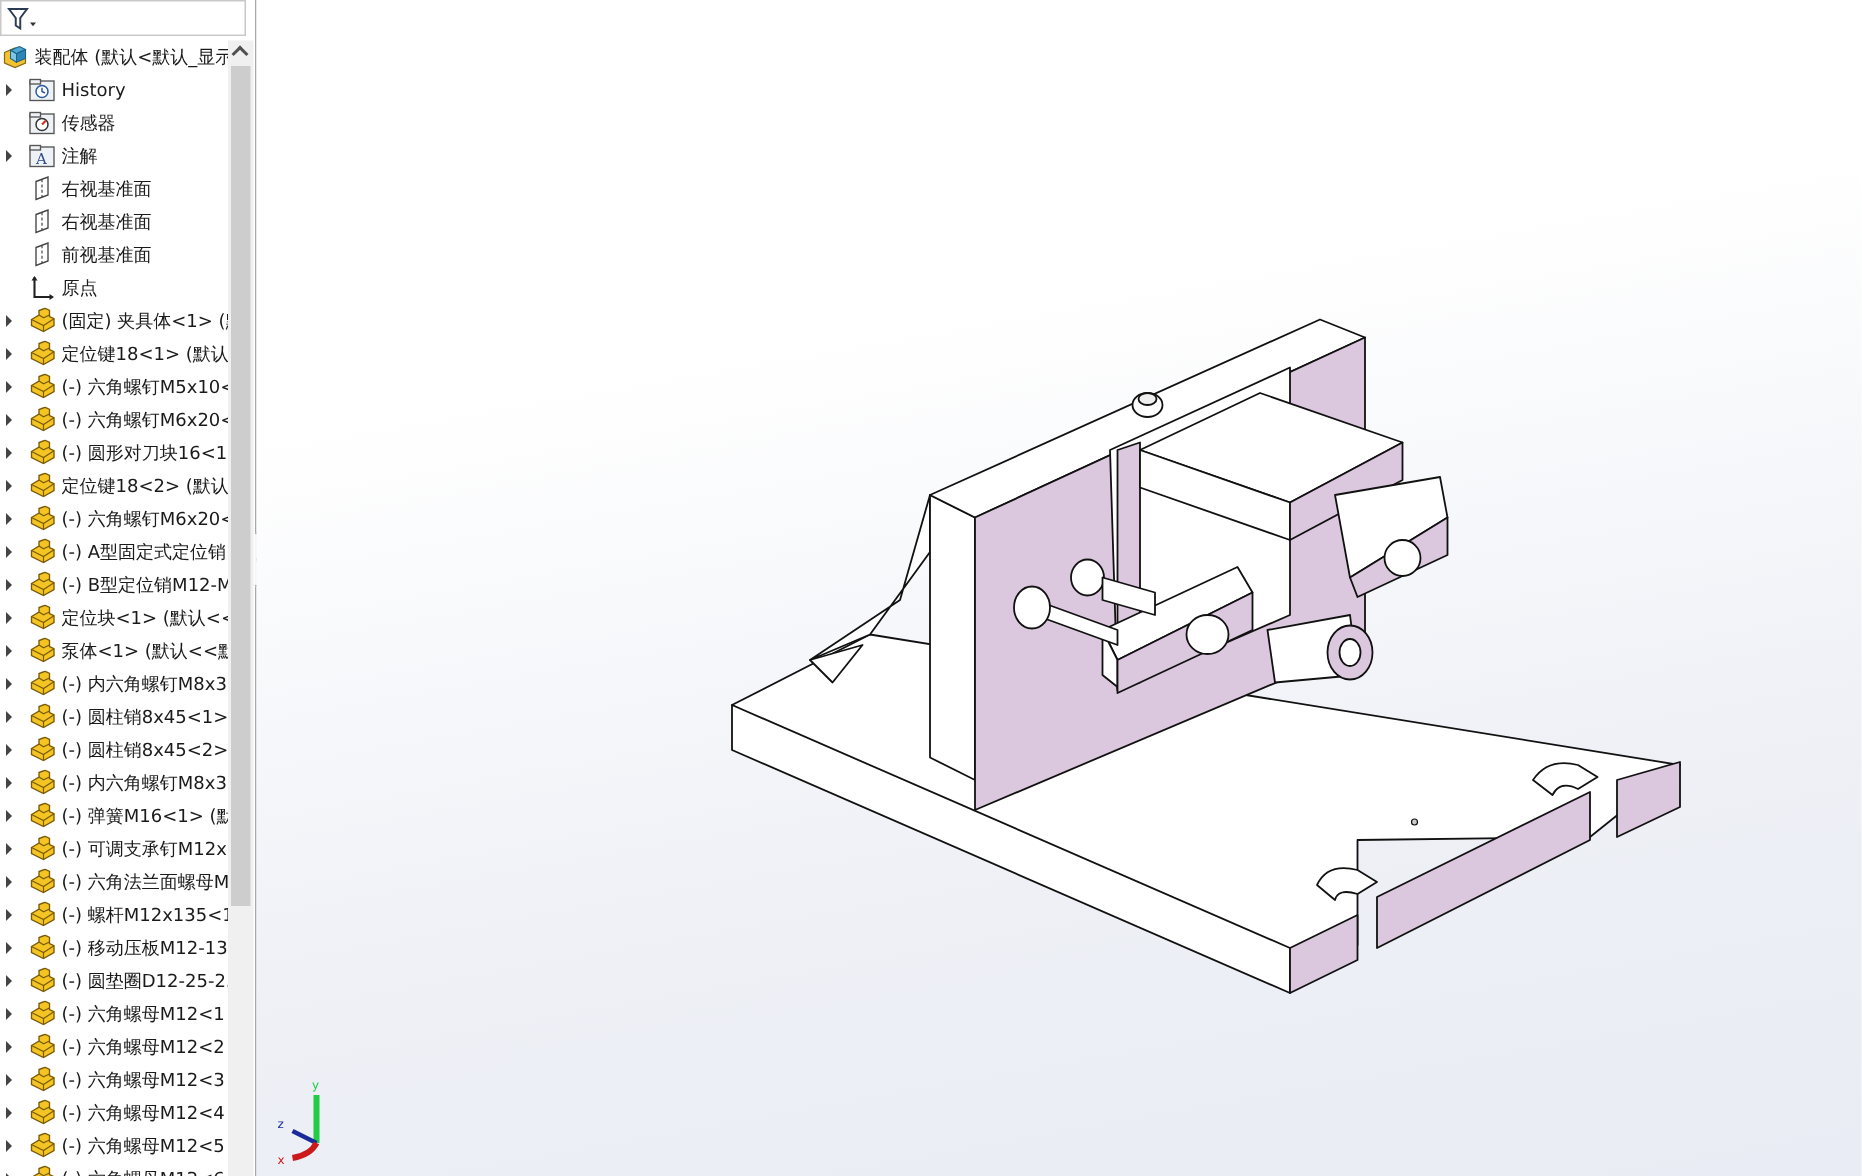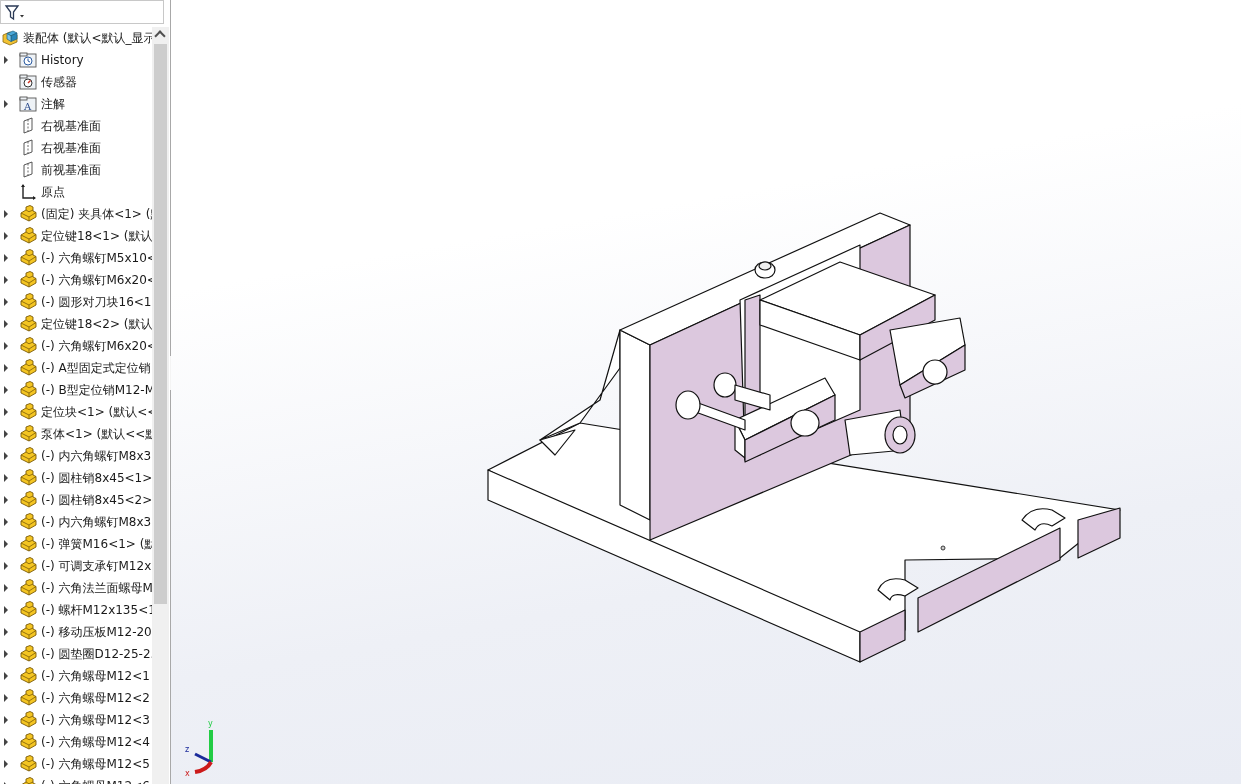--- a/index.html
+++ b/index.html
@@ -297,21 +297,21 @@
             <path d="M3 8 L11 12 L18 7.5 M11 12 L11 16 M8 5 L11 6.8 L15 5" stroke="#7a5a08" stroke-width="0.8" fill="none"></path>
           </svg></span>
         <span class="lbl">(-) 螺杆M12x135&lt;1</span>
       </div>
       <div class="tree-row">
         <span class="expander on"></span>
         <span class="ico indent" style="padding-left: 6px;"><svg viewBox="0 0 20 18" width="20" height="18">
             <path d="M3 8 L8 5 L8 2 L12 0.5 L15 2 L15 6 L18 7.5 L18 12 L11 16 L3 12 Z" fill="#f4c522" stroke="#7a5a08" stroke-width="0.9"></path>
             <path d="M3 8 L11 12 L18 7.5 M11 12 L11 16 M8 5 L11 6.8 L15 5" stroke="#7a5a08" stroke-width="0.8" fill="none"></path>
           </svg></span>
-        <span class="lbl">(-) 移动压板M12-20</span>
+        <span class="lbl">(-) 移动压板M12-13</span>
       </div>
       <div class="tree-row">
         <span class="expander on"></span>
         <span class="ico indent" style="padding-left: 6px;"><svg viewBox="0 0 20 18" width="20" height="18">
             <path d="M3 8 L8 5 L8 2 L12 0.5 L15 2 L15 6 L18 7.5 L18 12 L11 16 L3 12 Z" fill="#f4c522" stroke="#7a5a08" stroke-width="0.9"></path>
             <path d="M3 8 L11 12 L18 7.5 M11 12 L11 16 M8 5 L11 6.8 L15 5" stroke="#7a5a08" stroke-width="0.8" fill="none"></path>
           </svg></span>
         <span class="lbl">(-) 圆垫圈D12-25-2.</span>
       </div>
       <div class="tree-row">

